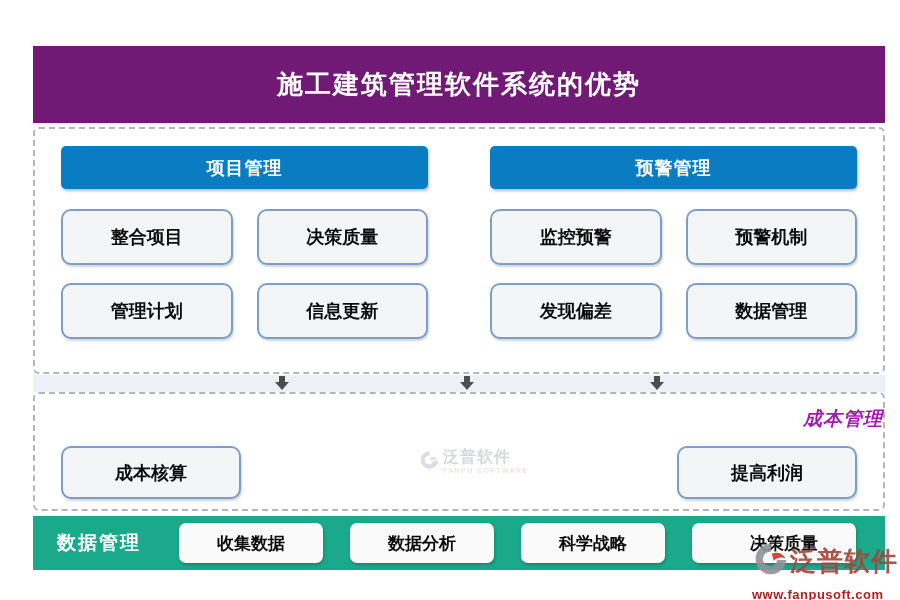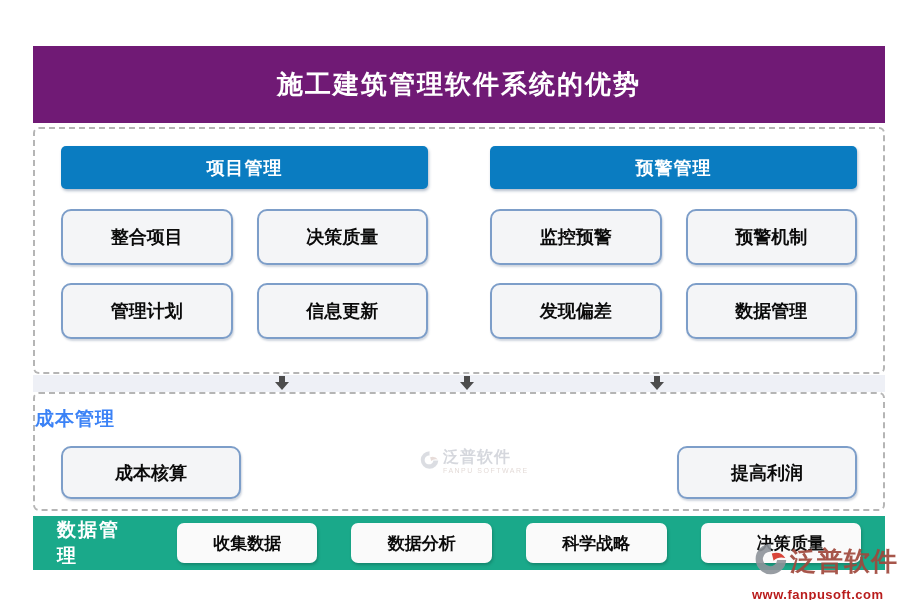--- a/index.html
+++ b/index.html
@@ -45,34 +45,34 @@
     border-left:7px solid transparent;border-right:7px solid transparent;border-top:8px solid #4d4d4d;}
   .down-arrow:nth-of-type(1){left:242px;}
   .down-arrow:nth-of-type(2){left:427px;}
   .down-arrow:nth-of-type(3){left:617px;}
 
   
   #mid-section{
     left:33px;top:392px;width:852px;height:119px;
     border:2px dashed #b5b5b5;border-radius:6px;background:#fff;
   }
-  .mid-title{text-align:left;font-size:19px;font-weight:700;color:#3b82f6;margin-top:12px;letter-spacing:1px;}
+  .mid-title{text-align:right;font-size:19px;font-weight:700;color:#a21caf;margin-top:12px;letter-spacing:1px;font-style:italic;}
   .mid-row{display:flex;justify-content:space-between;padding:0 26px;margin-top:14px;}
   .mid-row .item-btn{width:176px;height:49px;}
 
   
   #green-bar{
     left:33px;top:516px;width:852px;height:54px;background:#1aa98a;
     display:flex;align-items:center;padding:0 24px;
   }
   .green-label{color:#fff;font-size:19px;font-weight:700;letter-spacing:2px;margin-right:38px;}
   .green-btn{
     width:144px;height:40px;background:#fafafa;border-radius:7px;
     display:flex;align-items:center;justify-content:center;
-    font-size:17px;font-weight:700;color:#0b0b0b;margin-right:34px;
+    font-size:17px;font-weight:700;color:#0b0b0b;margin-right:27px;
     box-shadow:1px 2px 3px rgba(0,40,30,.25);cursor:pointer;
   }
   .green-btn:last-child{margin-right:0;padding-left:20px;}
 
   
   #center-watermark{
     left:418px;top:449px;display:flex;align-items:flex-start;gap:3px;
     opacity:.55;pointer-events:none;z-index:5;
   }
   #center-watermark .wm-texts{display:flex;flex-direction:column;line-height:1;}

